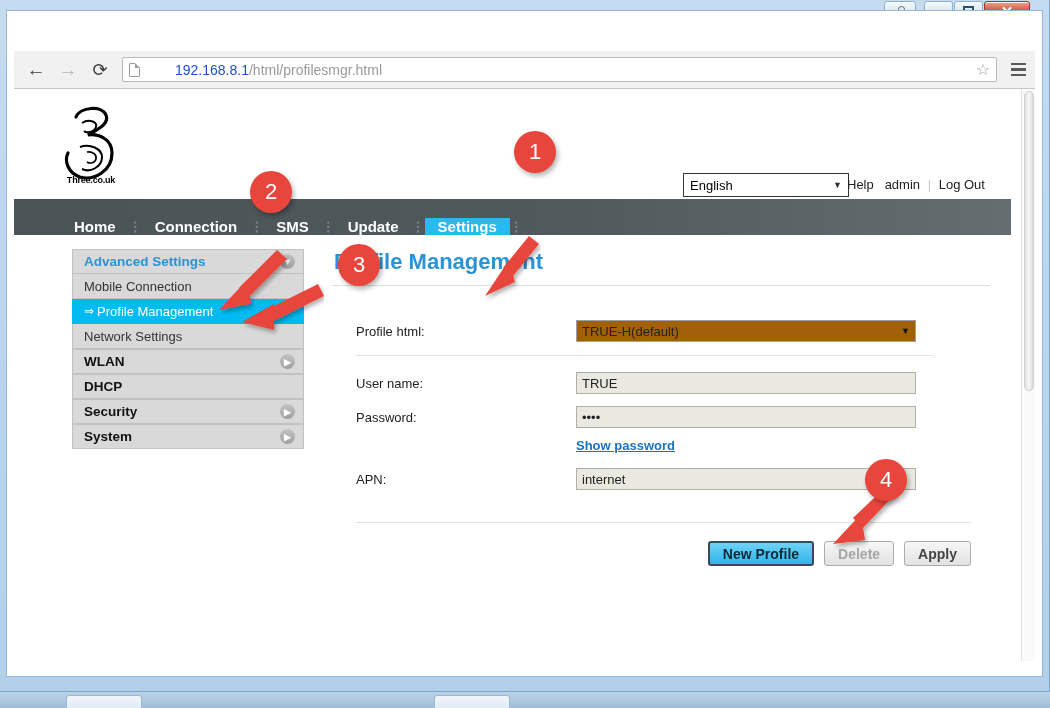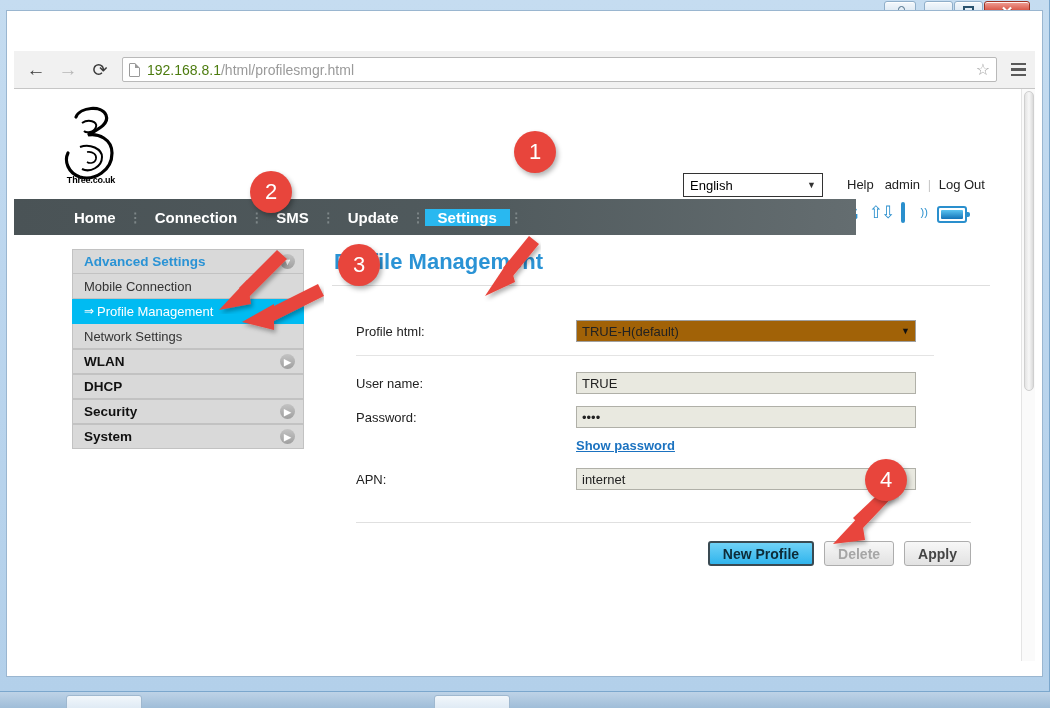--- a/index.html
+++ b/index.html
@@ -88,21 +88,21 @@
     background: #fff; border: 1px solid #b9b9b9; border-radius: 2px;
     display: flex; align-items: center; padding: 0 6px;
   }
   #page-icon {
     width: 11px; height: 14px; background: #fff;
     border: 1px solid #9a9a9a; border-radius: 1px;
     position: relative; margin-right: 7px; flex: none;
   }
   #page-icon::after { content:''; position:absolute; right:-1px; top:-1px; border-width:0 5px 5px 0; border-style:solid; border-color:#fff #fff #9a9a9a #9a9a9a; }
   #url-text { font-size: 14px; color: #9a9a9a; white-space: nowrap; }
-  #url-text b { color: #4d7c0f; font-weight: normal; }
+  #url-text b { color: #1d4ed8; font-weight: normal; margin-left: 28px; }
   #star-icon { margin-left: auto; color: #a0a0a0; font-size: 16px; }
   #menu-icon { width: 26px; display: flex; flex-direction: column; gap: 3px; align-items: center; margin-right: 4px; }
   #menu-icon i { display: block; width: 15px; height: 2.5px; background: #5a5a5a; }
 
   
   #viewport {
     position: absolute; left: 7px; top: 78px; right: 7px; bottom: 15px;
     background: #fff; overflow: hidden;
   }
   #scrollbar-track {
@@ -117,21 +117,21 @@
 
   
   #router-page { position: absolute; left: 0; top: 0; width: 1004px; height: 100%; }
 
   #rp-header { position: relative; height: 110px; }
   #logo { position: absolute; left: 42px; top: 12px; width: 70px; height: 86px; }
   #logo-text { position: absolute; left: 42px; top: 86px; width: 70px; text-align: center; font-size: 9px; font-weight: bold; color: #000; letter-spacing: -.2px; }
   #brand-title { position: absolute; left: 143px; top: 25px; font-size: 26px; font-weight: bold; color: #111; letter-spacing: .3px; }
 
   #lang-select {
-    position: absolute; left: 669px; top: 84px; width: 140px; height: 24px;
+    position: absolute; left: 669px; top: 84px; width: 166px; height: 24px;
     border: 1px solid #333; background: #fff;
     display: flex; align-items: center; padding: 0 6px;
     font-size: 13px; color: #000;
   }
   #lang-arrow { margin-left: auto; font-size: 9px; color: #333; }
 
   #acct-links { position: absolute; left: 833px; top: 88px; font-size: 13px; color: #222; white-space: nowrap; }
   #acct-links span { margin: 0; }
   #acct-sep { color: #c9c9c9; margin: 0 4px !important; }
   .acct-link { cursor: pointer; }
@@ -144,23 +144,23 @@
   #monitor { width: 26px; height: 19px; position: relative; }
   #monitor .scr { width: 21px; height: 14px; border: 2.5px solid #2a8fcd; border-radius: 2px; background: #fff; }
   #monitor .stand { width: 9px; height: 2.5px; background: #2a8fcd; margin: 1px auto 0; }
   #monitor .wave { position: absolute; right: -1px; top: 2px; color: #2a8fcd; font-size: 11px; }
   #battery { width: 30px; height: 17px; border: 2.5px solid #2a8fcd; border-radius: 3px; position: relative; padding: 2px; }
   #battery::after { content:''; position:absolute; right:-5px; top:4px; width:3px; height:5px; background:#2a8fcd; border-radius:0 2px 2px 0; }
   #battery i { display: block; width: 100%; height: 100%; background: linear-gradient(to bottom, #5bc4f1, #1273b8); border-radius: 1px; }
 
   
   #navbar {
-    position: relative; height: 36px; width: 842px;
+    position: relative; height: 36px; width: 997px;
     background: linear-gradient(to right, #4a5356 0%, #505a5d 55%, #646d70 100%);
-    display: flex; align-items: center;
+    display: flex; align-items: flex-end;
   }
   #navbar-inner { display: flex; align-items: stretch; margin-left: 47px; }
   .nav-item {
     display: flex; align-items: center; padding: 0 13px;
     font-size: 15px; font-weight: bold; color: #fff; cursor: pointer;
   }
   .nav-item.active { background: #29b8f0; }
   .nav-sep { display: flex; align-items: center; color: #7e8789; font-size: 13px; font-weight: bold; }
 
   

